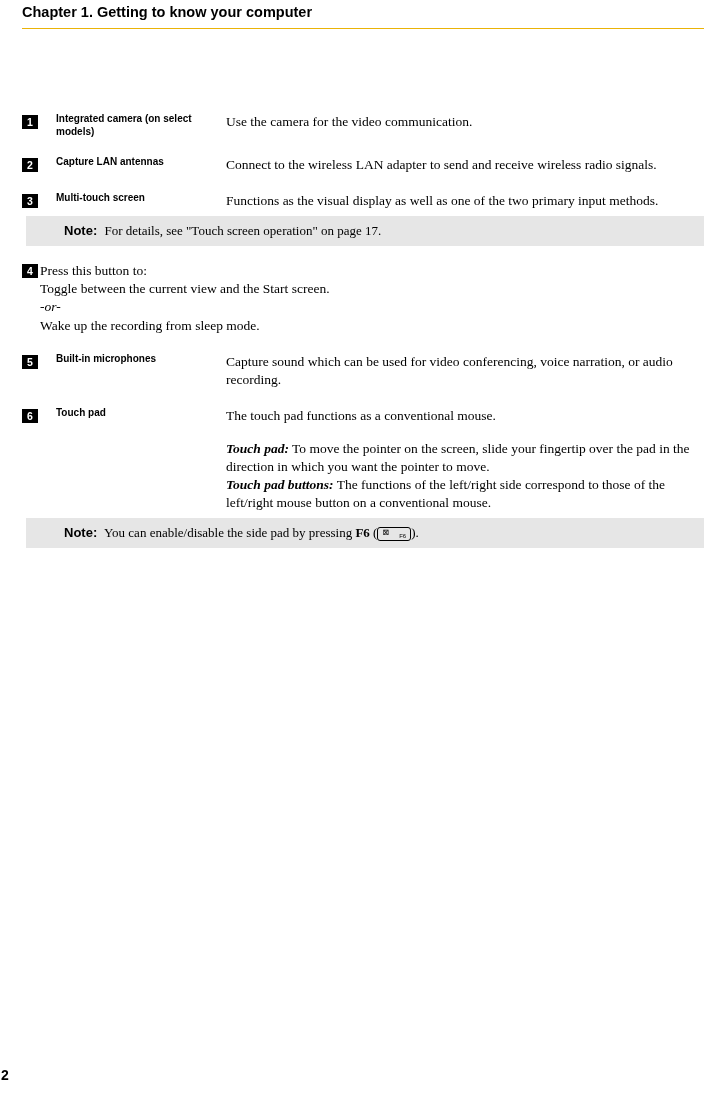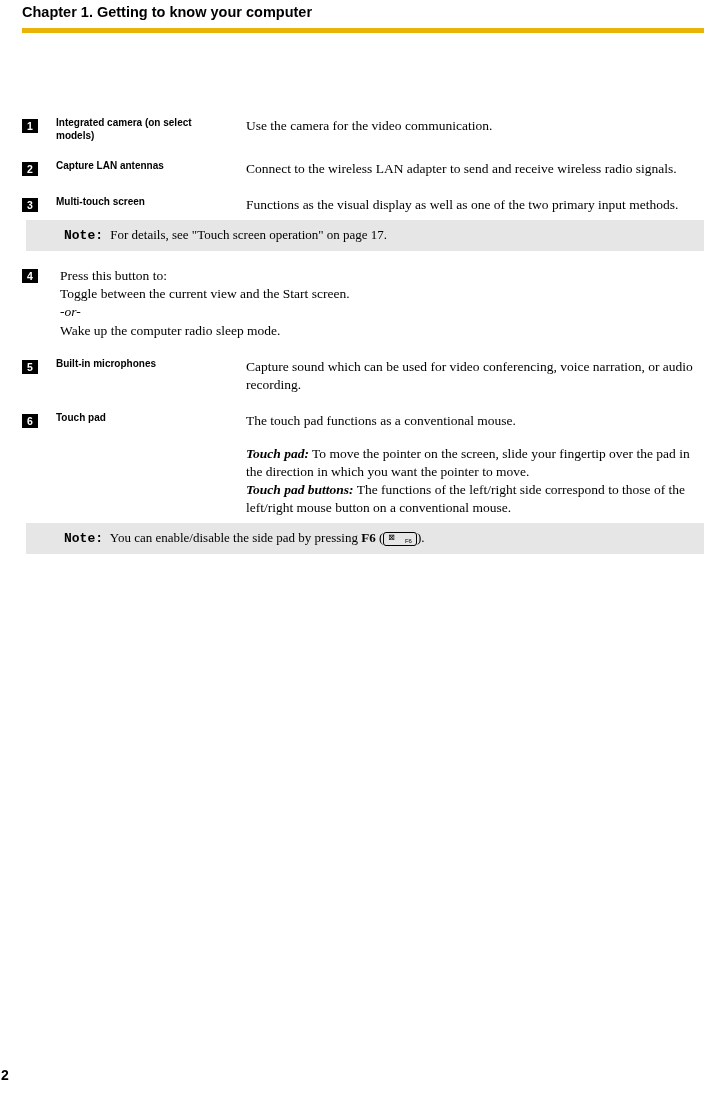--- a/index.html
+++ b/index.html
@@ -11,21 +11,21 @@
       color: #000;
       position: relative;
     }
     .page { padding: 0 16px 0 22px; }
     .chapter-title {
       font-family: Arial, Helvetica, sans-serif;
       font-weight: bold;
       font-size: 14.5px;
       padding-top: 4px;
       padding-bottom: 8px;
-      border-bottom: 5px solid #eab308;
+      border-bottom: 1px solid #eab308;
       margin-bottom: 84px;
     }
     .row { display: flex; align-items: flex-start; margin-bottom: 18px; }
     .num {
       display: inline-block;
       width: 16px;
       height: 14px;
       background: #000;
       color: #fff;
       font-family: Arial, Helvetica, sans-serif;
@@ -42,32 +42,31 @@
       font-family: Arial, Helvetica, sans-serif;
       font-weight: bold;
       font-size: 10px;
       line-height: 1.25;
     }
     .desc {
       flex: 1;
       font-size: 13.5px;
       line-height: 1.35;
       padding-left: 2px;
-      margin-left: 20px;
     }
     .desc .ita { font-style: italic; }
     .desc .bold { font-weight: bold; font-style: italic; }
     .note {
       background: #e6e6e6;
       font-size: 13px;
       line-height: 1.35;
       padding: 6px 10px 6px 22px;
       margin: 0 0 16px 4px;
     }
-    .note .nb { font-weight: bold; font-family: Liberation Mono, monospace; margin-right: 4px; padding-left: 16px; }
+    .note .nb { font-weight: bold; font-family: Liberation Sans, sans-serif; margin-right: 4px; padding-left: 16px; }
     .note .key { font-weight: bold; }
     .f6key {
       display: inline-block;
       border: 1px solid #000;
       border-radius: 3px;
       padding: 0 4px;
       font-family: Arial, Helvetica, sans-serif;
       font-size: 8px;
       line-height: 12px;
       vertical-align: 1px;
@@ -113,21 +112,21 @@
     <span class="nb">Note:</span>
     <span>For details, see "Touch screen operation" on page 17.</span>
   </div>
 
   <div class="row">
     <span class="num">4</span>
     <div class="desc">
       <span>Press this button to:</span><br>
       <span>Toggle between the current view and the Start screen.</span><br>
       <span class="ita">-or-</span><br>
-      <span>Wake up the computer radio sleep mode.</span>
+      <span>Wake up the recording from sleep mode.</span>
     </div>
   </div>
 
   <div class="row">
     <span class="num">5</span>
     <div class="term">Built-in microphones</div>
     <div class="desc">Capture sound which can be used for video conferencing, voice narration, or audio recording.</div>
   </div>
 
   <div class="row" style="margin-bottom:6px;">

